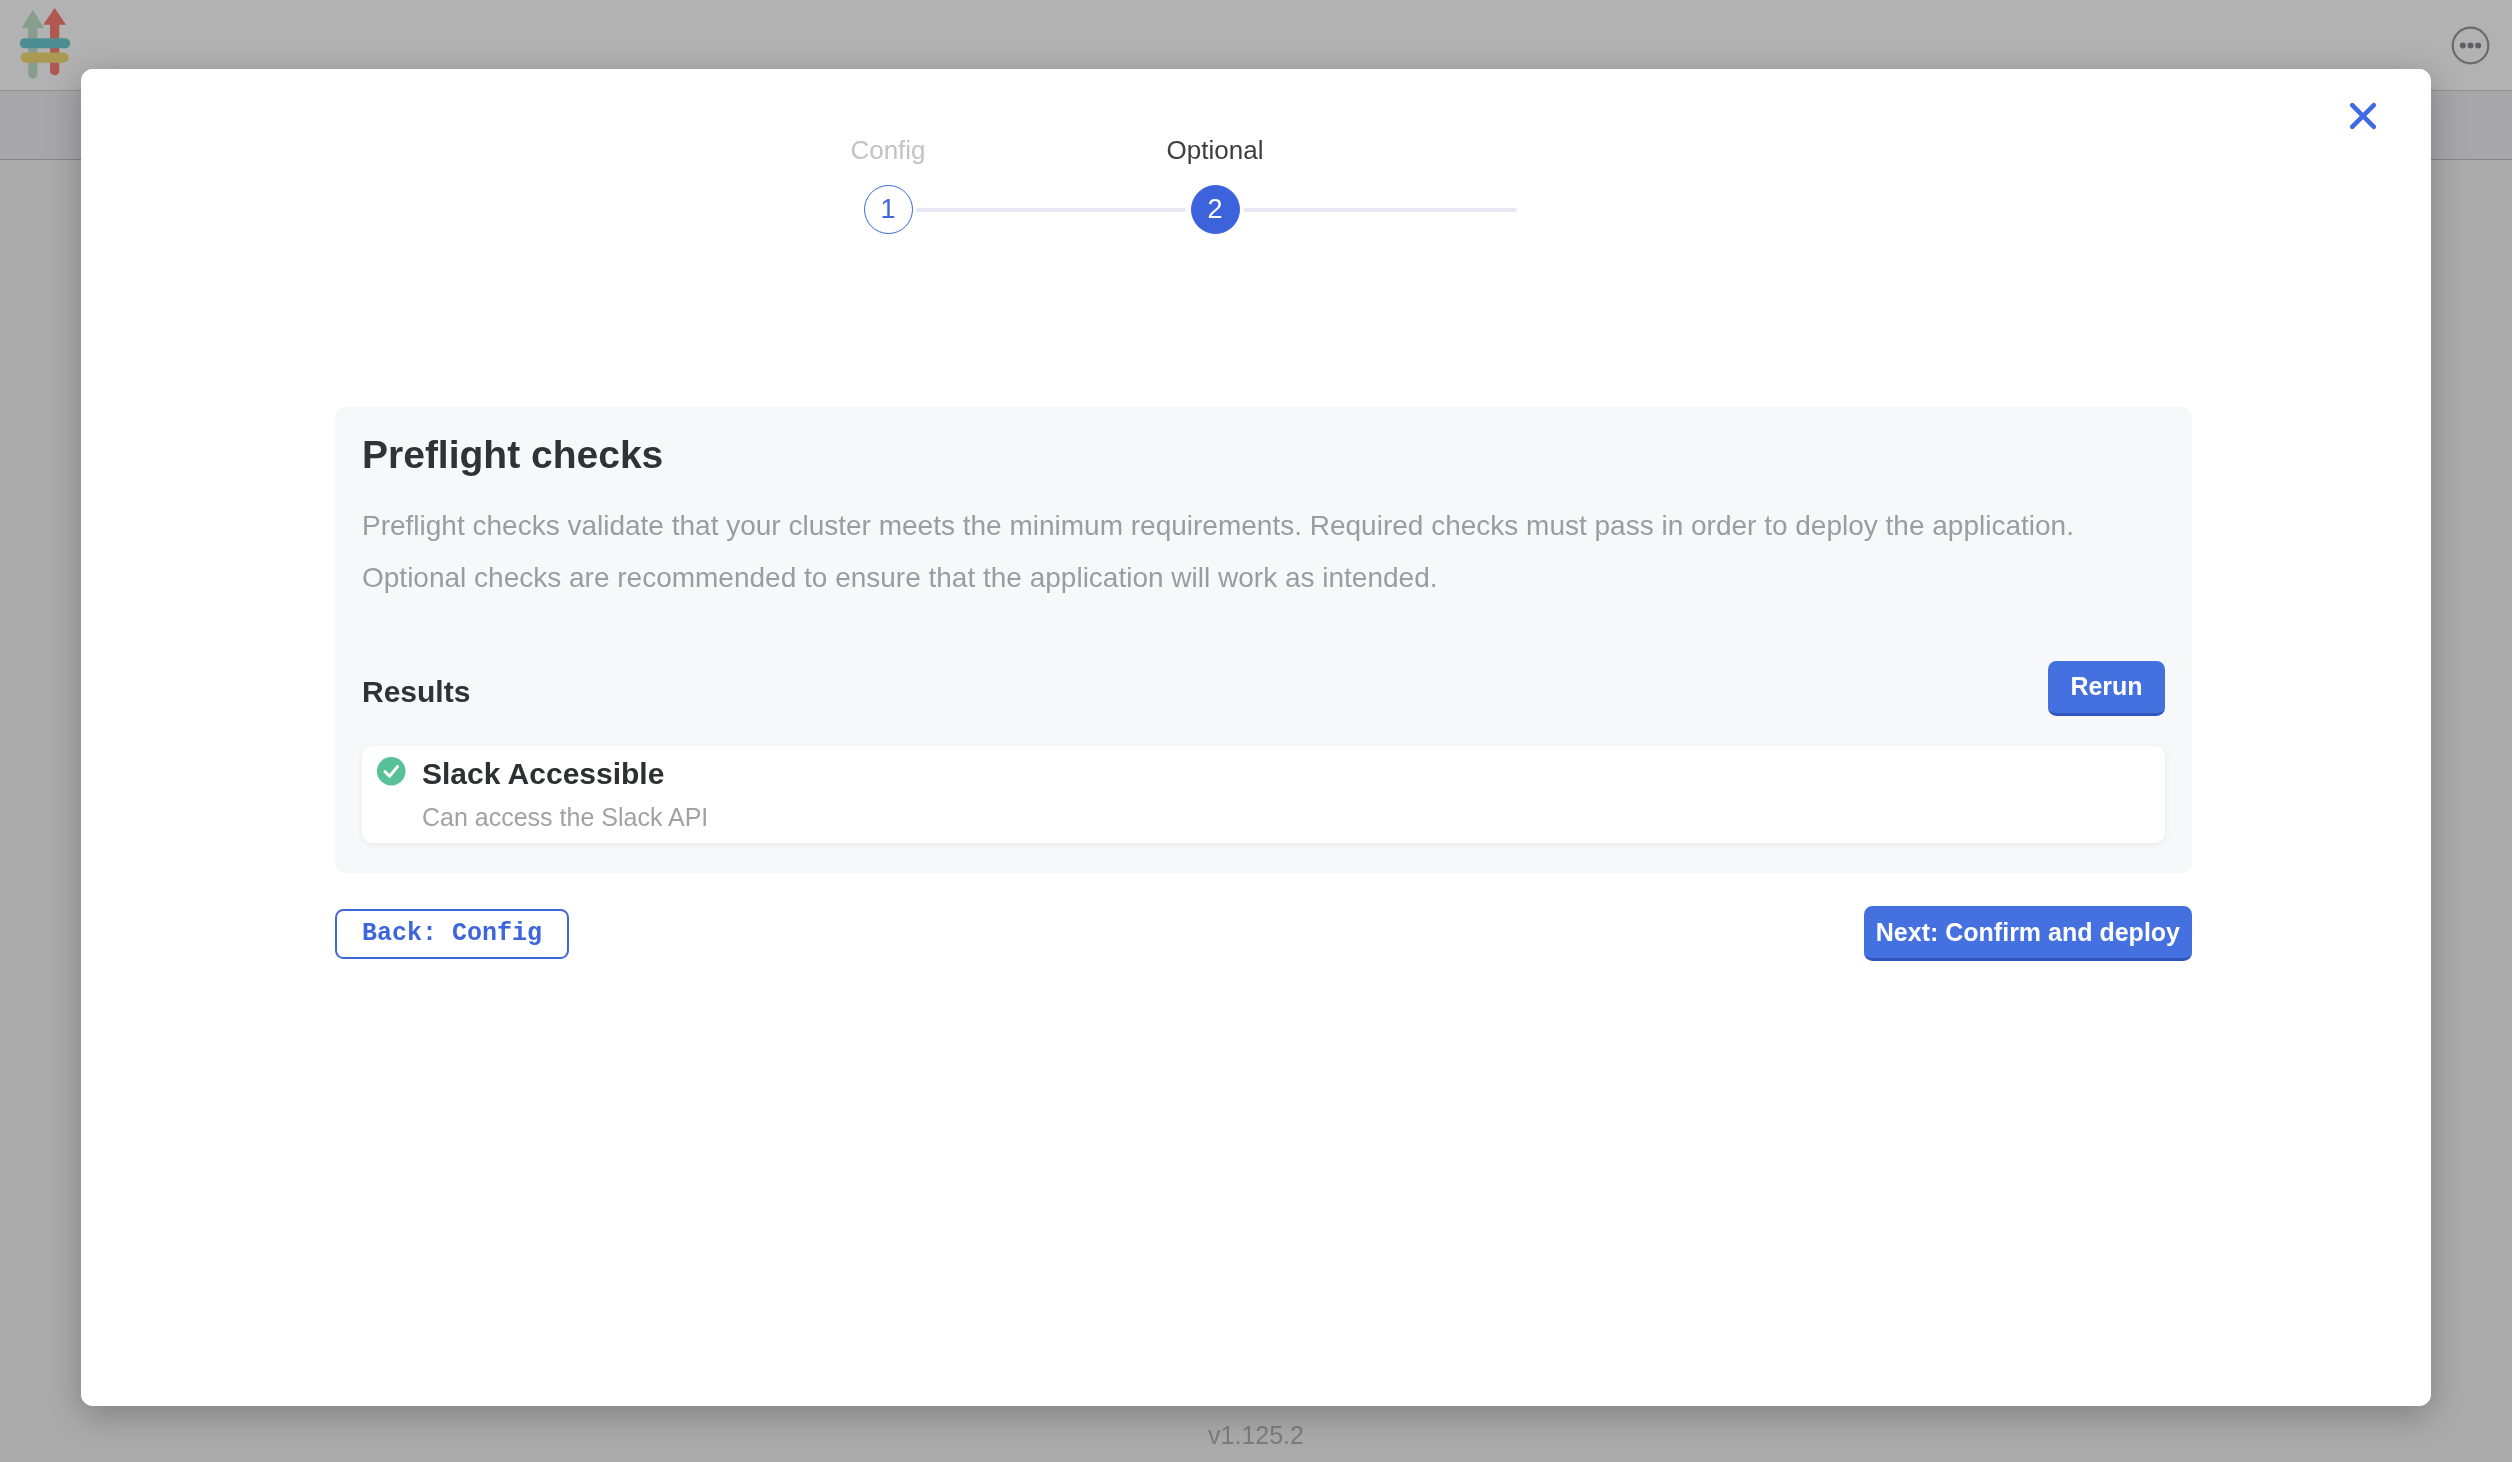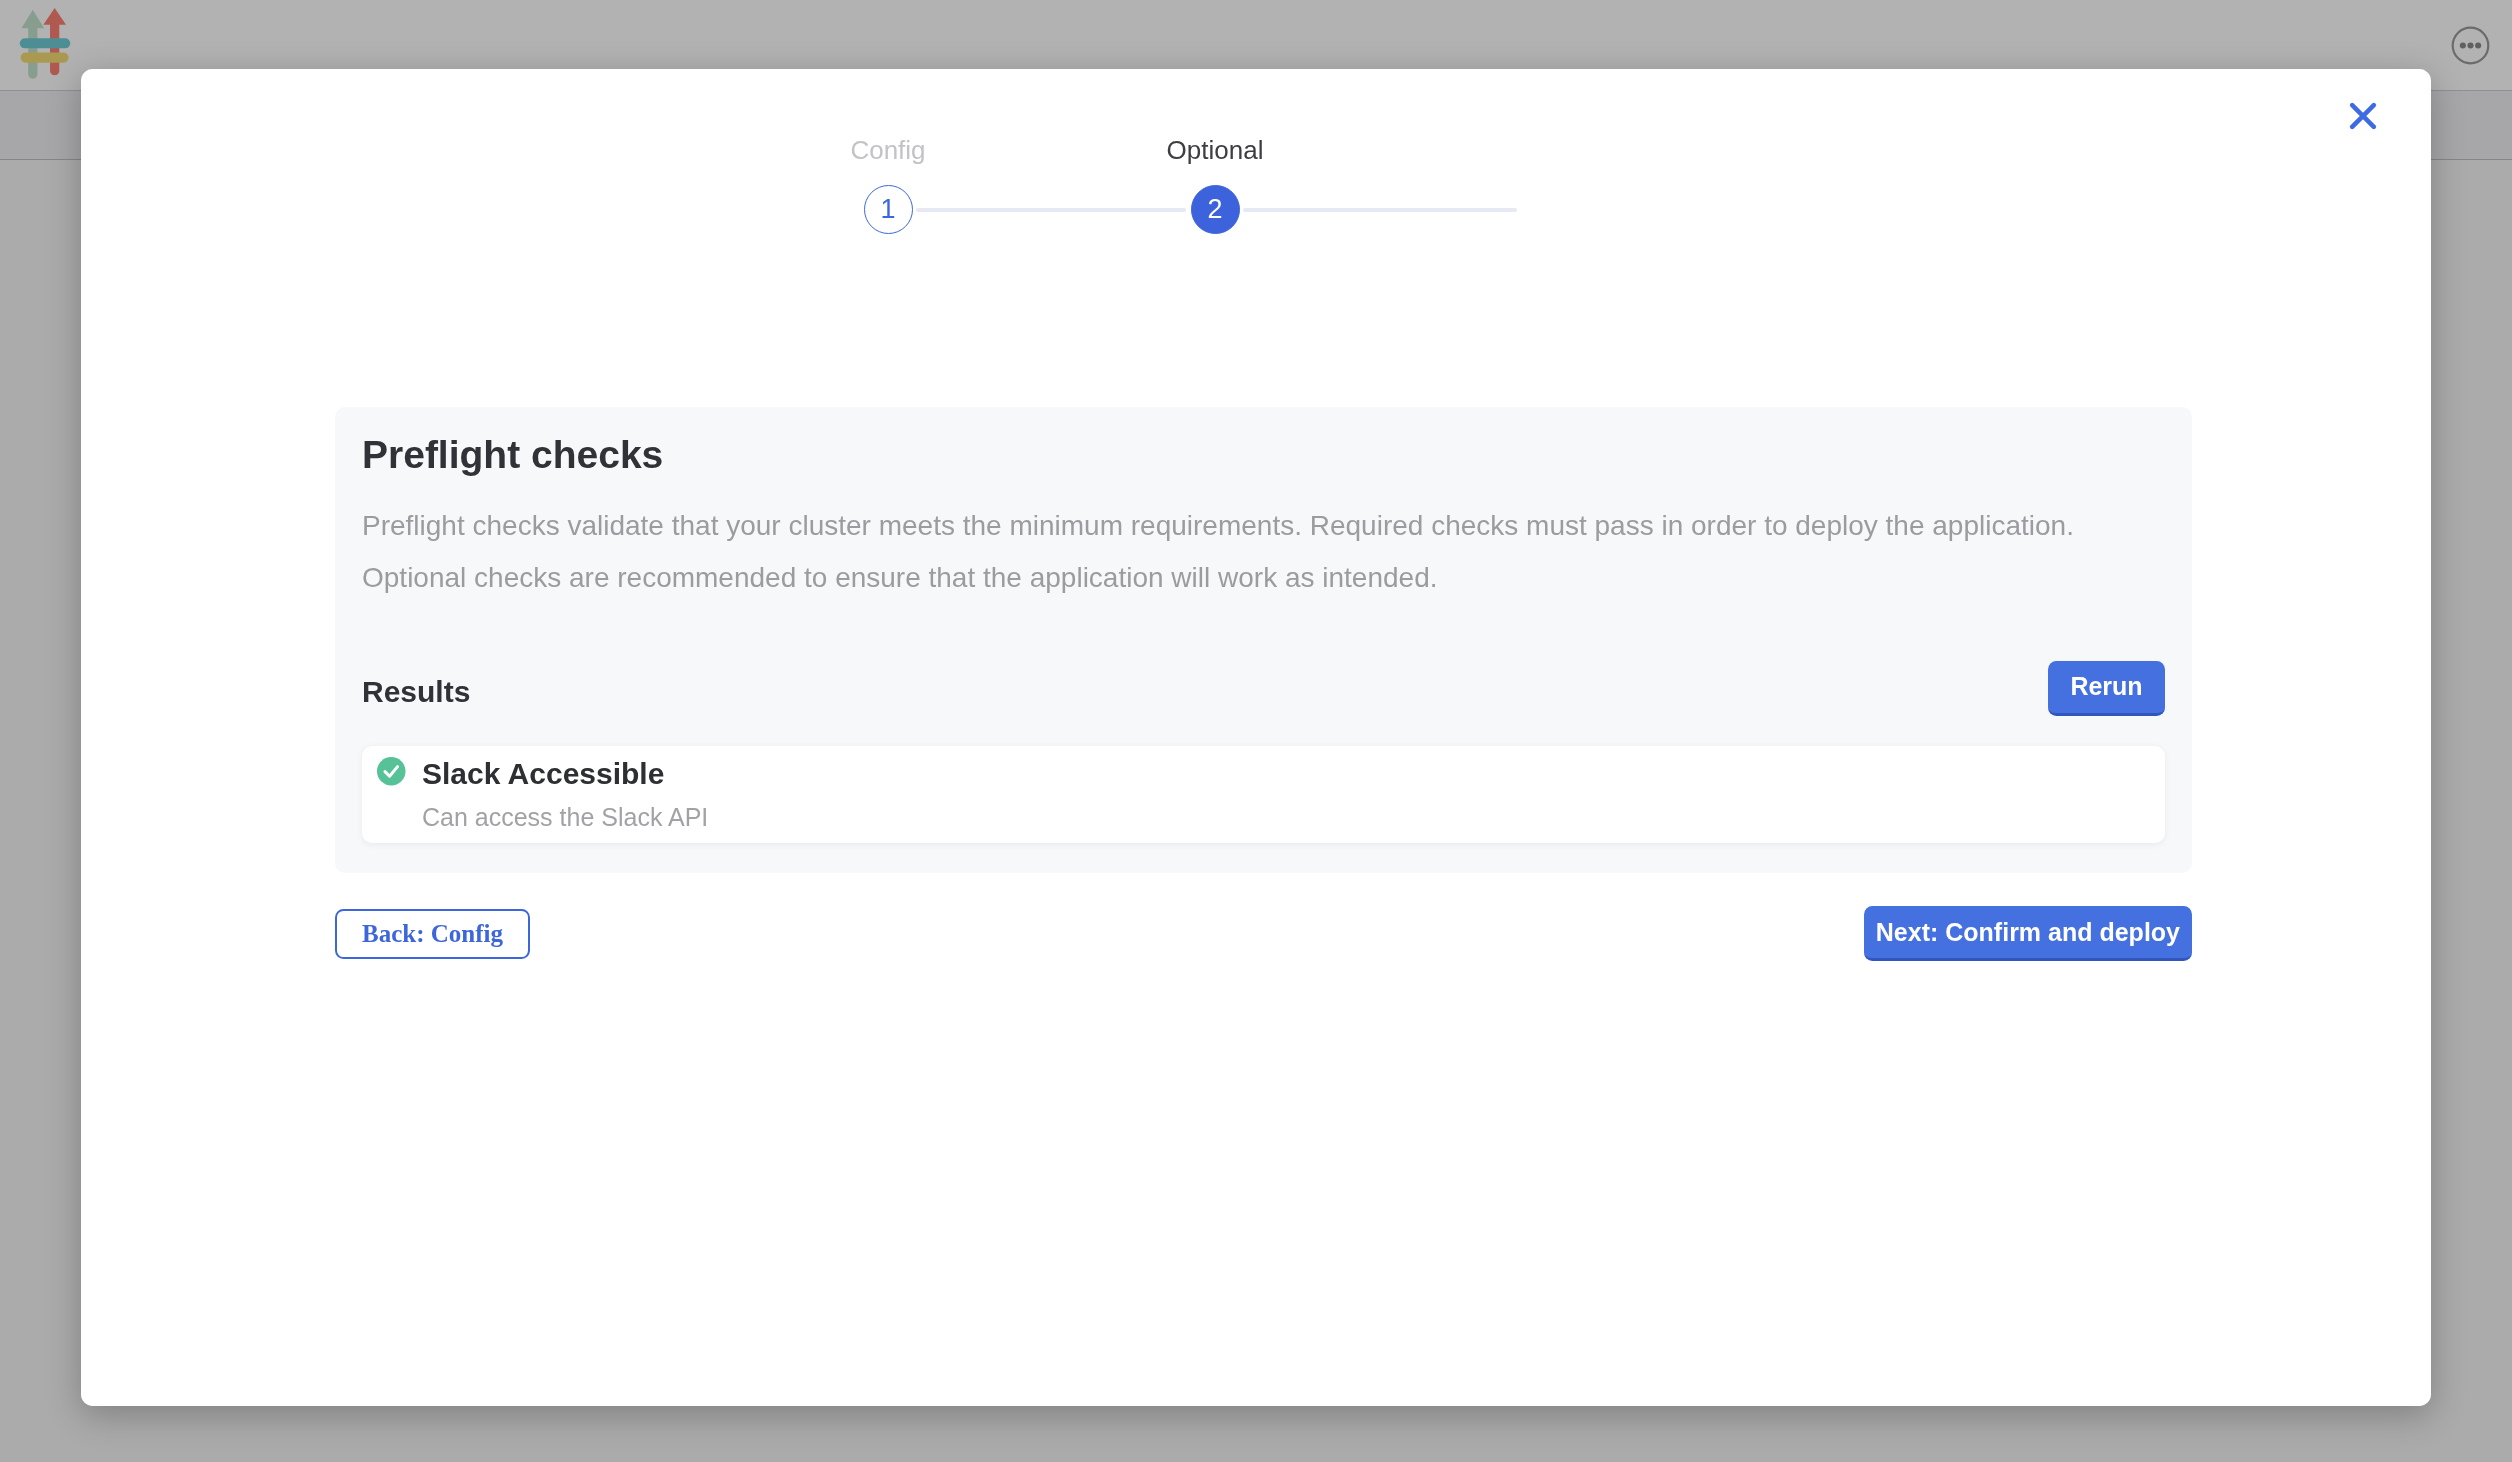--- a/index.html
+++ b/index.html
@@ -106,21 +106,21 @@
 
   
   .actions {
     position: absolute; left: 254px; top: 835px; width: 1857px; height: 59px;
     display: flex; align-items: center; justify-content: space-between;
   }
   .back-btn {
     height: 50px; padding: 0 25px; background: #ffffff;
     border: 2.5px solid #3e66db; border-radius: 8.4px;
     color: #3e66db; font-size: 25px; font-weight: bold; cursor: pointer;
-    font-family: Liberation Serif, serif;
+    font-family: Liberation Mono, monospace;
   }
   .next-btn {
     height: 55px; padding: 0 12px; background: #4470e0;
     border: none; border-bottom: 3.4px solid #3156bd; border-radius: 8.4px;
     color: #ffffff; font-size: 25px; font-weight: bold; cursor: pointer;
     font-family: "Liberation Sans", sans-serif;
   }
 </style>
 </head>
 <body>
@@ -146,20 +146,21 @@
     <div class="nav-right">
       <svg class="ellipsis-icon" viewBox="0 0 46 46" xmlns="http://www.w3.org/2000/svg">
         <circle cx="23" cy="23" r="21" fill="none" stroke="#9a9a9e" stroke-width="2.6"></circle>
         <circle cx="14" cy="23" r="3.6" fill="#8a8a8e"></circle>
         <circle cx="23" cy="23" r="3.6" fill="#8a8a8e"></circle>
         <circle cx="32" cy="23" r="3.6" fill="#8a8a8e"></circle>
       </svg>
     </div>
   </header>
   <div class="subheader"></div>
+  <div class="version">v1.125.2</div>
 </div>
 
 <div class="overlay"></div>
 
 <div class="modal">
 
   <button class="modal-close" aria-label="Close">
     <svg width="30" height="30" viewBox="0 0 36 36" xmlns="http://www.w3.org/2000/svg">
       <line x1="5" y1="5" x2="31" y2="31" stroke="#3e6be4" stroke-width="5.5" stroke-linecap="round"></line>
       <line x1="31" y1="5" x2="5" y2="31" stroke="#3e6be4" stroke-width="5.5" stroke-linecap="round"></line>

